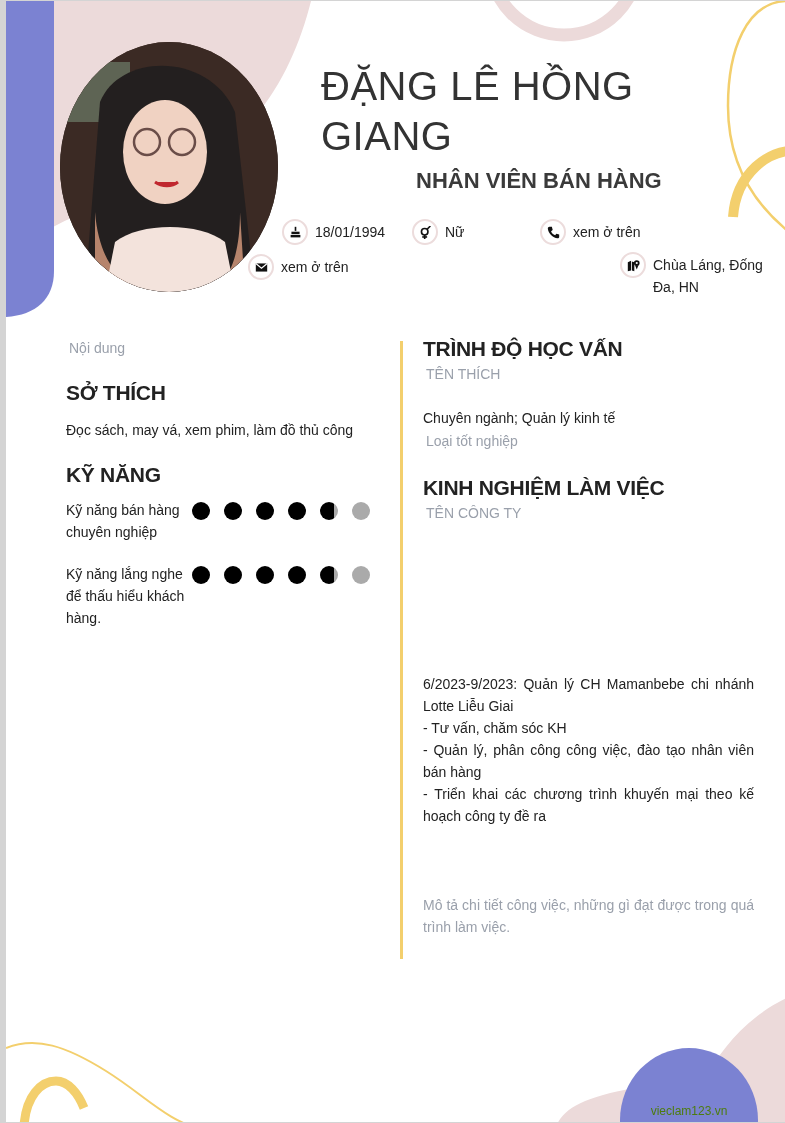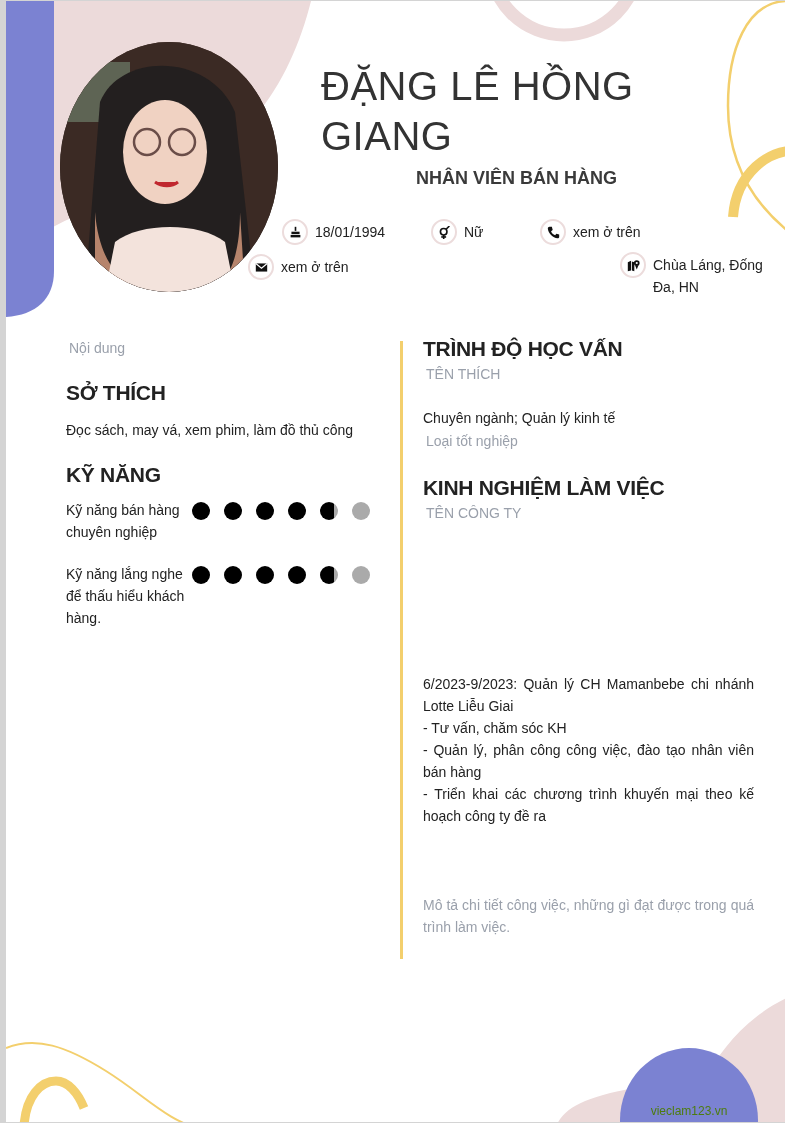--- a/index.html
+++ b/index.html
@@ -23,21 +23,21 @@
     background: radial-gradient(ellipse at 50% 40%, #3a2a22 0%, #4a3128 40%, #2d2320 70%);
   }
 
   .name {
     position: absolute; left: 315px; top: 60px; width: 360px;
     font-size: 40px; line-height: 50px; color: #333; font-weight: normal;
     letter-spacing: 0.5px;
   }
   .job-title {
     position: absolute; left: 410px; top: 167px;
-    font-size: 18px; font-weight: bold; color: #3a3a3a;
+    font-size: 22px; font-weight: bold; color: #3a3a3a;
   }
 
   .contact { position: absolute; display: flex; align-items: flex-start; font-size: 14px; color: #222; }
   .contact .ic {
     width: 22px; height: 22px; border-radius: 50%;
     border: 2px solid #ecdcdc; background: #fff;
     display: flex; align-items: center; justify-content: center;
     margin-right: 7px; flex-shrink: 0; margin-top: -2px;
   }
   .contact .ic svg { width: 13px; height: 13px; }
@@ -133,21 +133,21 @@
   <div class="contact" style="left:276px;top:220px;">
     <span class="ic">
       <svg viewBox="0 0 16 16">
           <rect x="7" y="1" width="2" height="5" fill="#111"></rect>
           <rect x="3" y="7" width="10" height="3" fill="#111"></rect>
           <rect x="2" y="11" width="12" height="3" fill="#111"></rect>
         </svg>
     </span>
     <span class="txt">18/01/1994</span>
   </div>
-  <div class="contact" style="left:425px;top:220px;">
+  <div class="contact" style="left:406px;top:220px;">
     <span class="ic">
       <svg viewBox="0 0 16 16">
           <circle cx="7" cy="7" r="4" fill="none" stroke="#111" stroke-width="2"></circle>
           <line x1="7" y1="11" x2="7" y2="16" stroke="#111" stroke-width="2"></line>
           <line x1="4" y1="13.5" x2="10" y2="13.5" stroke="#111" stroke-width="2"></line>
           <line x1="10" y1="4" x2="14" y2="0" stroke="#111" stroke-width="2"></line>
         </svg>
     </span>
     <span class="txt">Nữ</span>
   </div>

